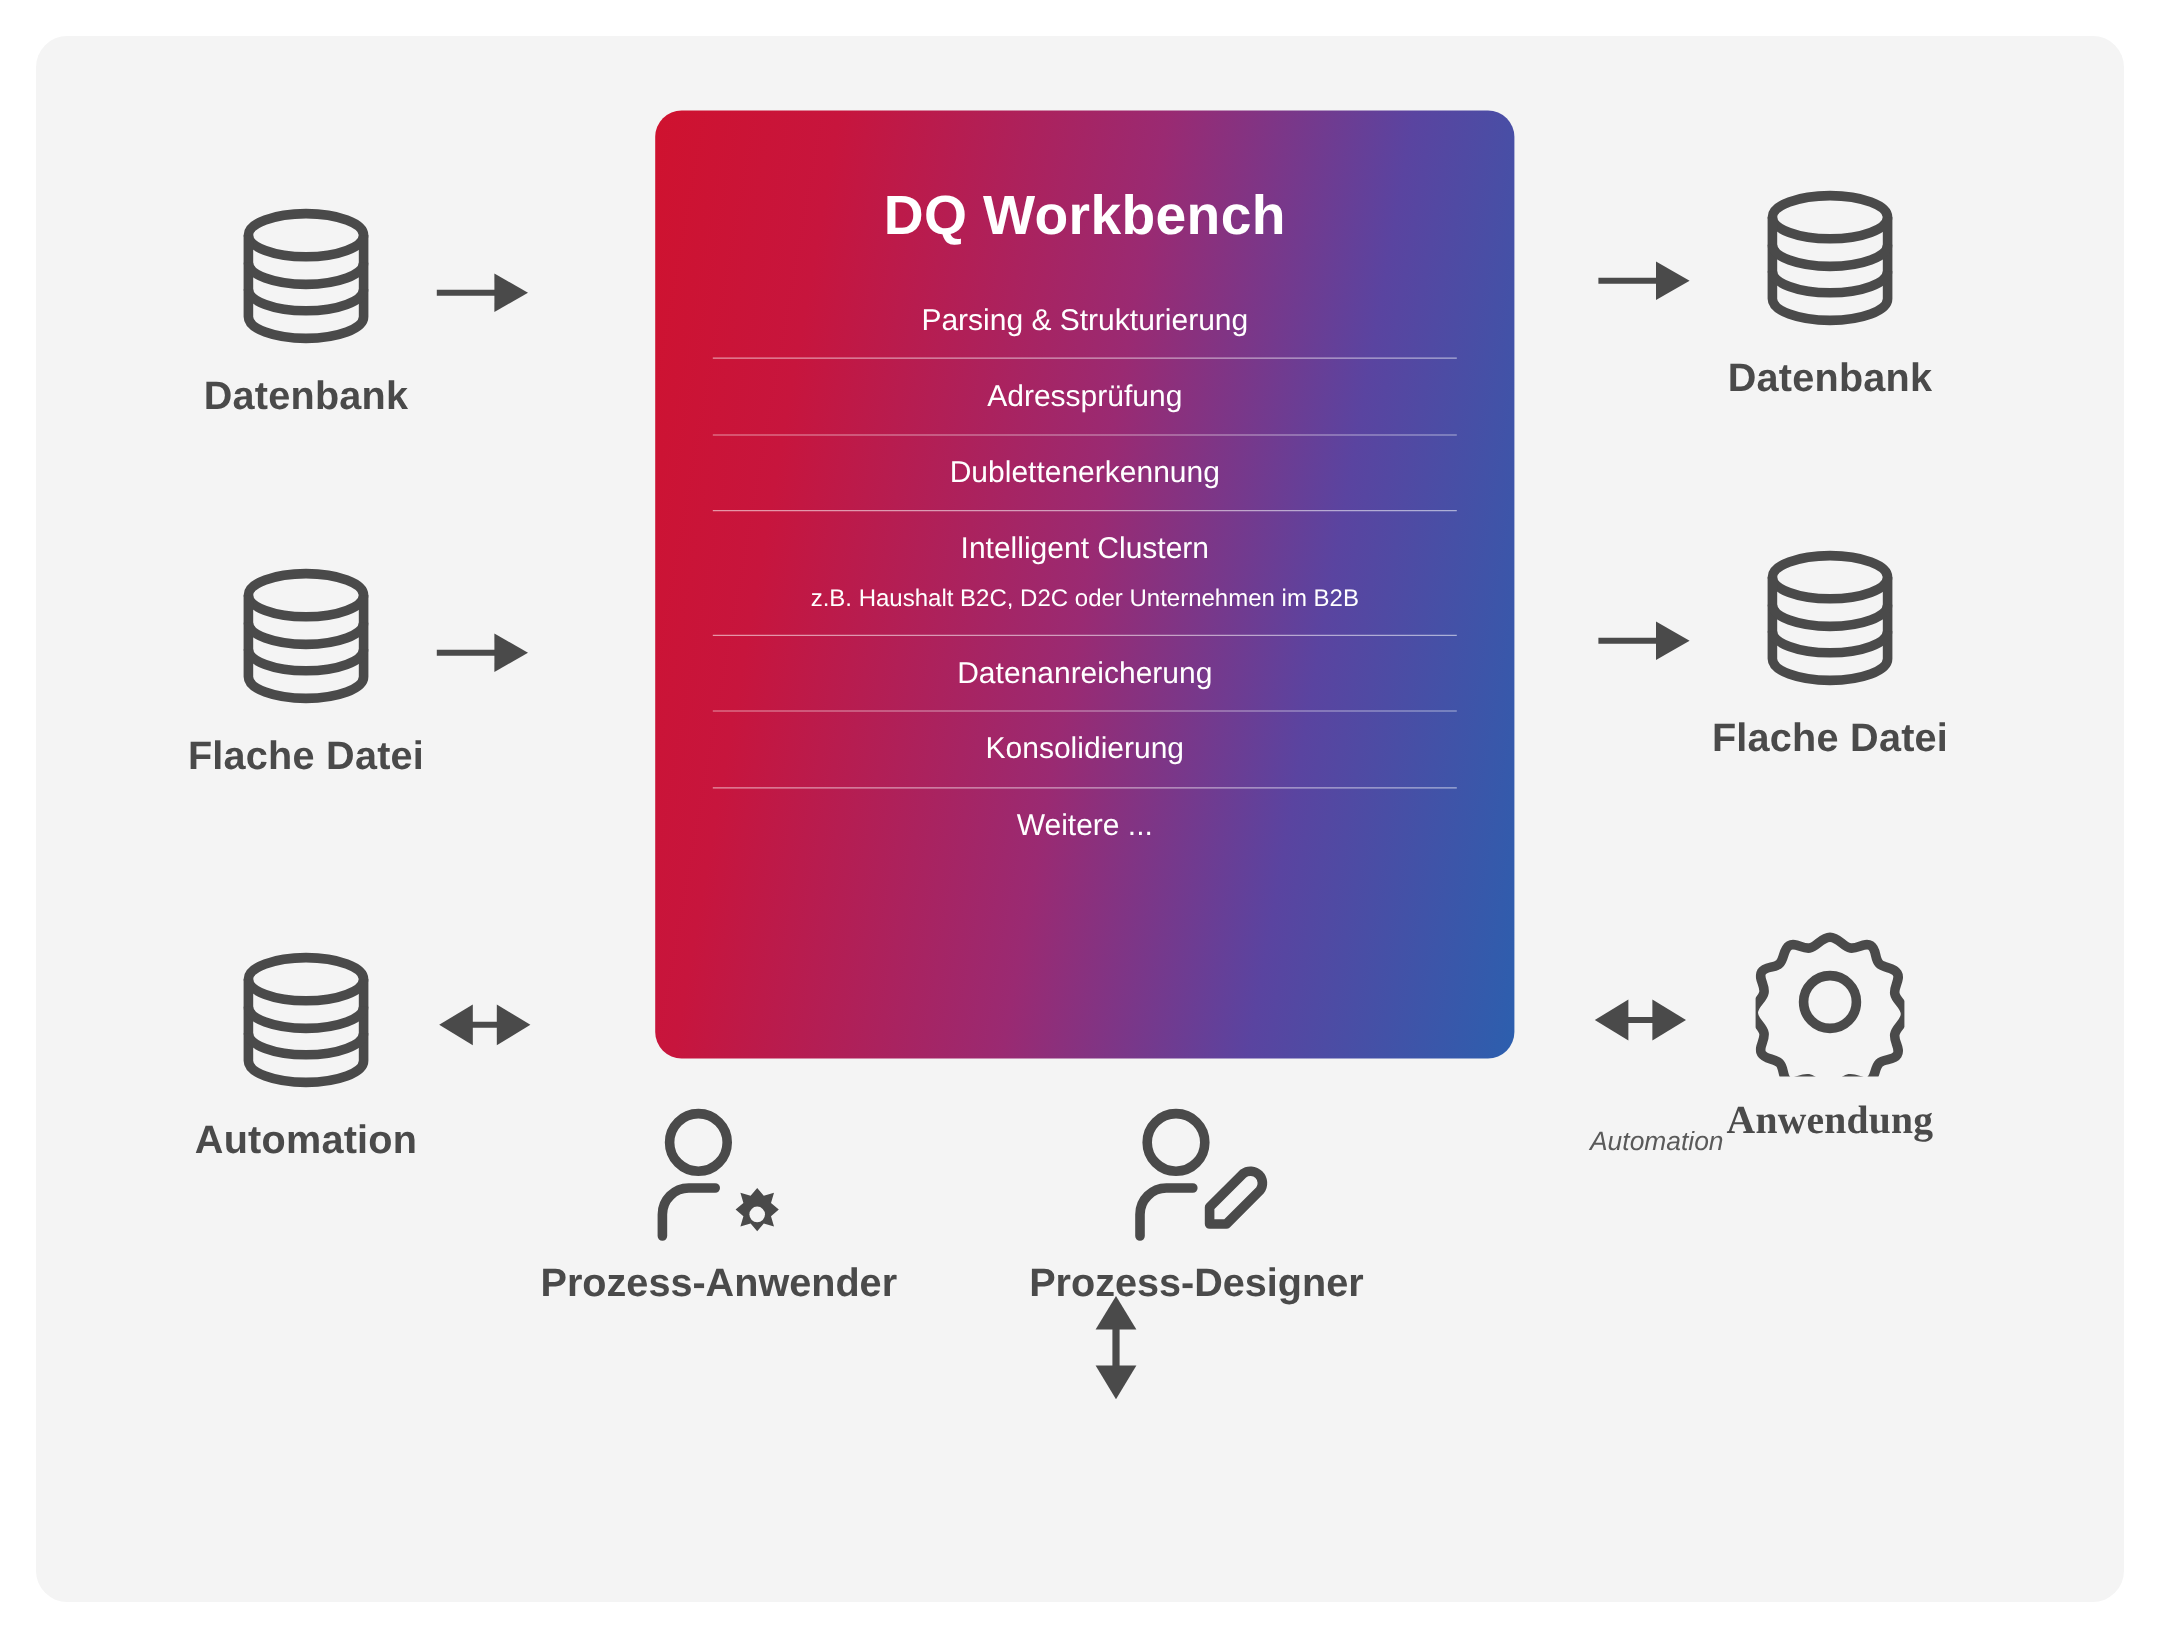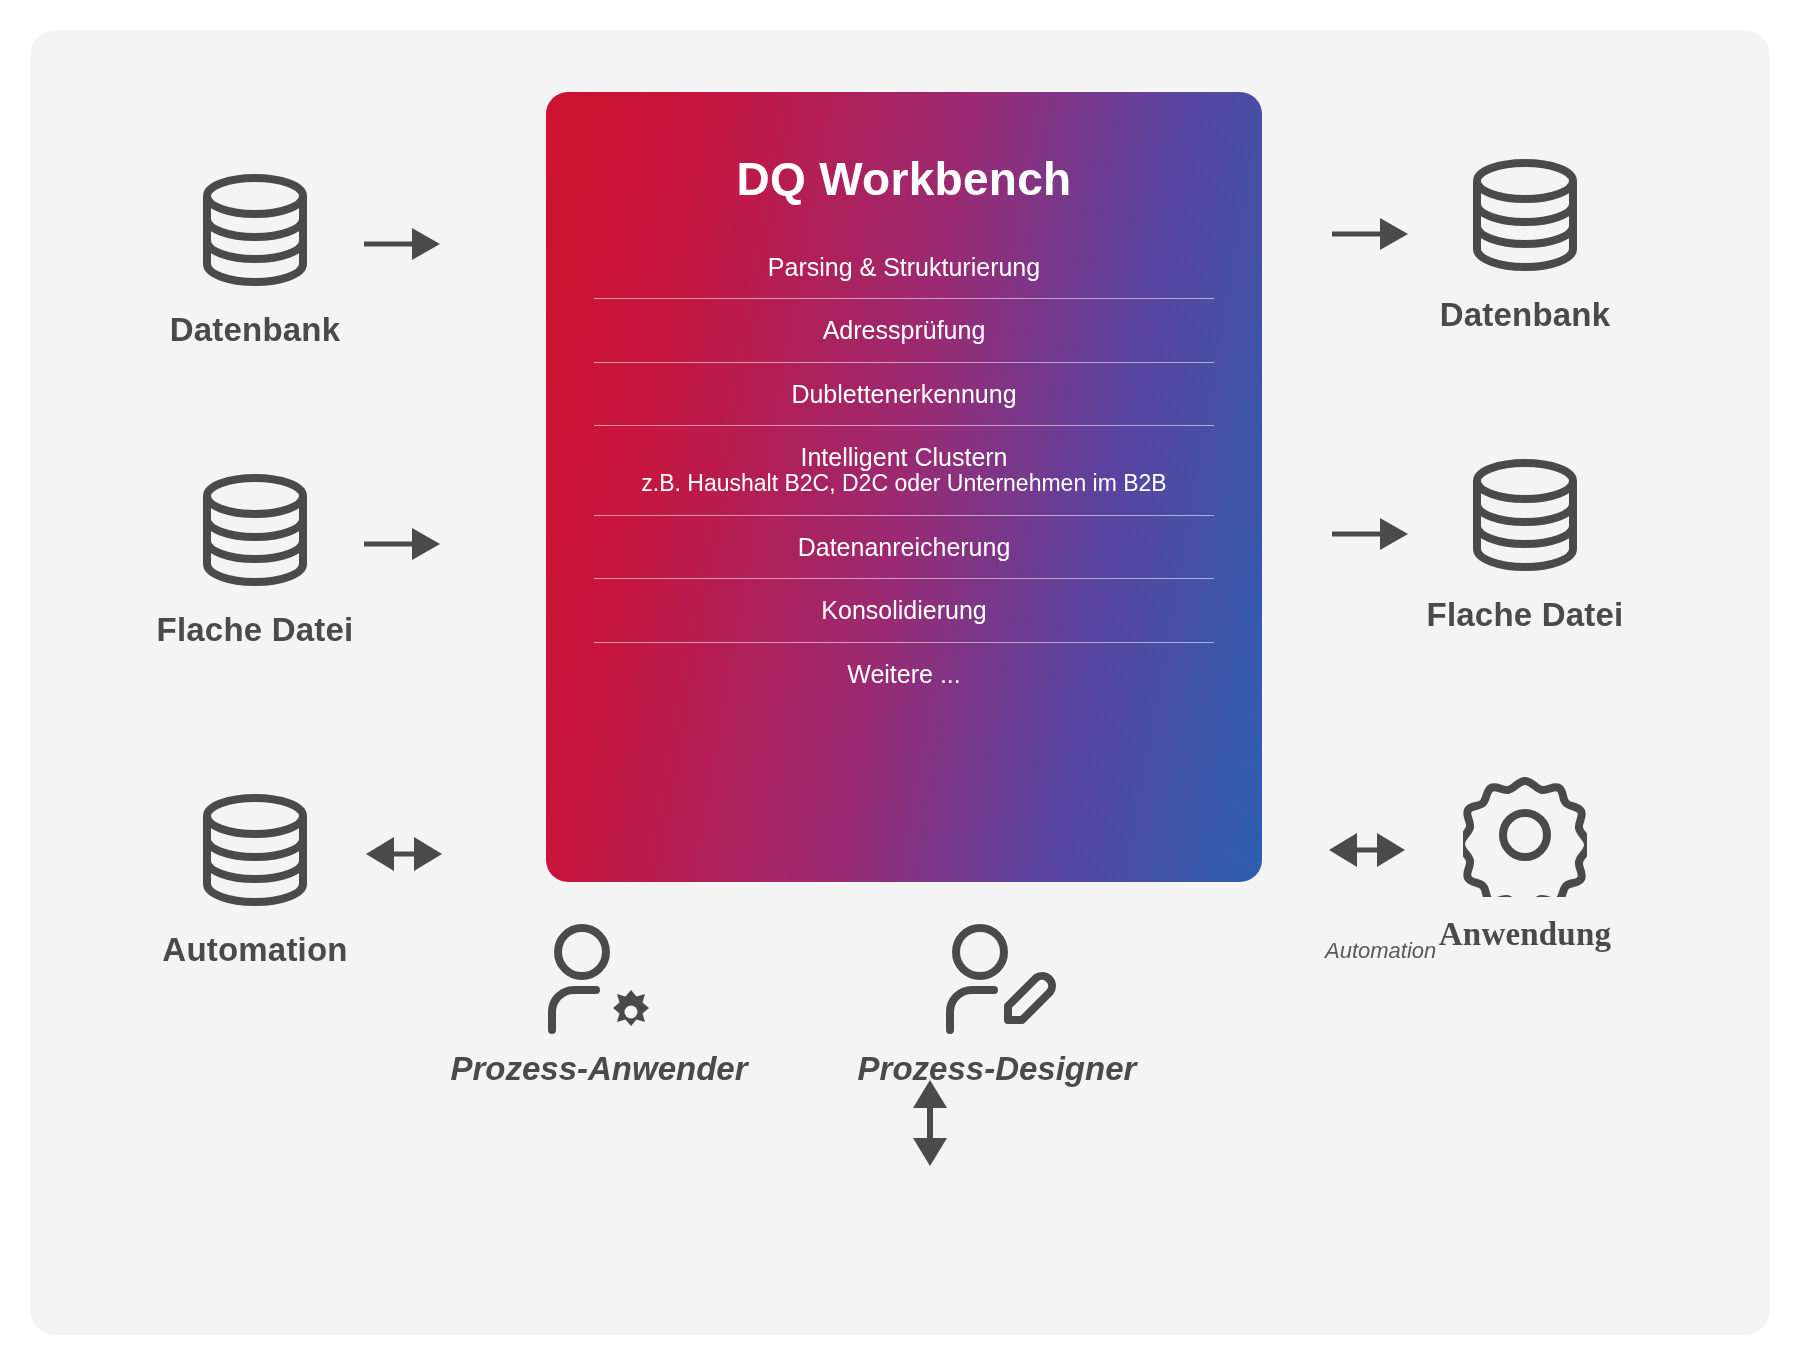--- a/index.html
+++ b/index.html
@@ -92,22 +92,22 @@
   .wb-item:last-child {
     border-bottom: none;
   }
   .wb-item .wb-main {
     font-size: 25px;
     font-weight: normal;
     line-height: 1.05;
     white-space: nowrap;
   }
   .wb-item .wb-sub {
-    font-size: 23px;
-    margin-top: 0;
+    font-size: 20px;
+    margin-top: 18px;
     white-space: nowrap;
   }
 
   
   .persona {
     position: absolute;
     width: 330px;
     text-align: center;
   }
   .persona .p-icon {
@@ -115,21 +115,20 @@
     display: flex;
     align-items: flex-end;
     justify-content: center;
   }
   .persona .p-label {
     font-size: 33px;
     font-weight: bold;
     color: #4a4a4a;
     margin-top: 10px;
     white-space: nowrap;
-    font-style: italic;
   }
 
   .automation-label {
     position: absolute;
     font-size: 22px;
     font-style: italic;
     color: #5a5a5a;
     white-space: nowrap;
   }
 </style>

